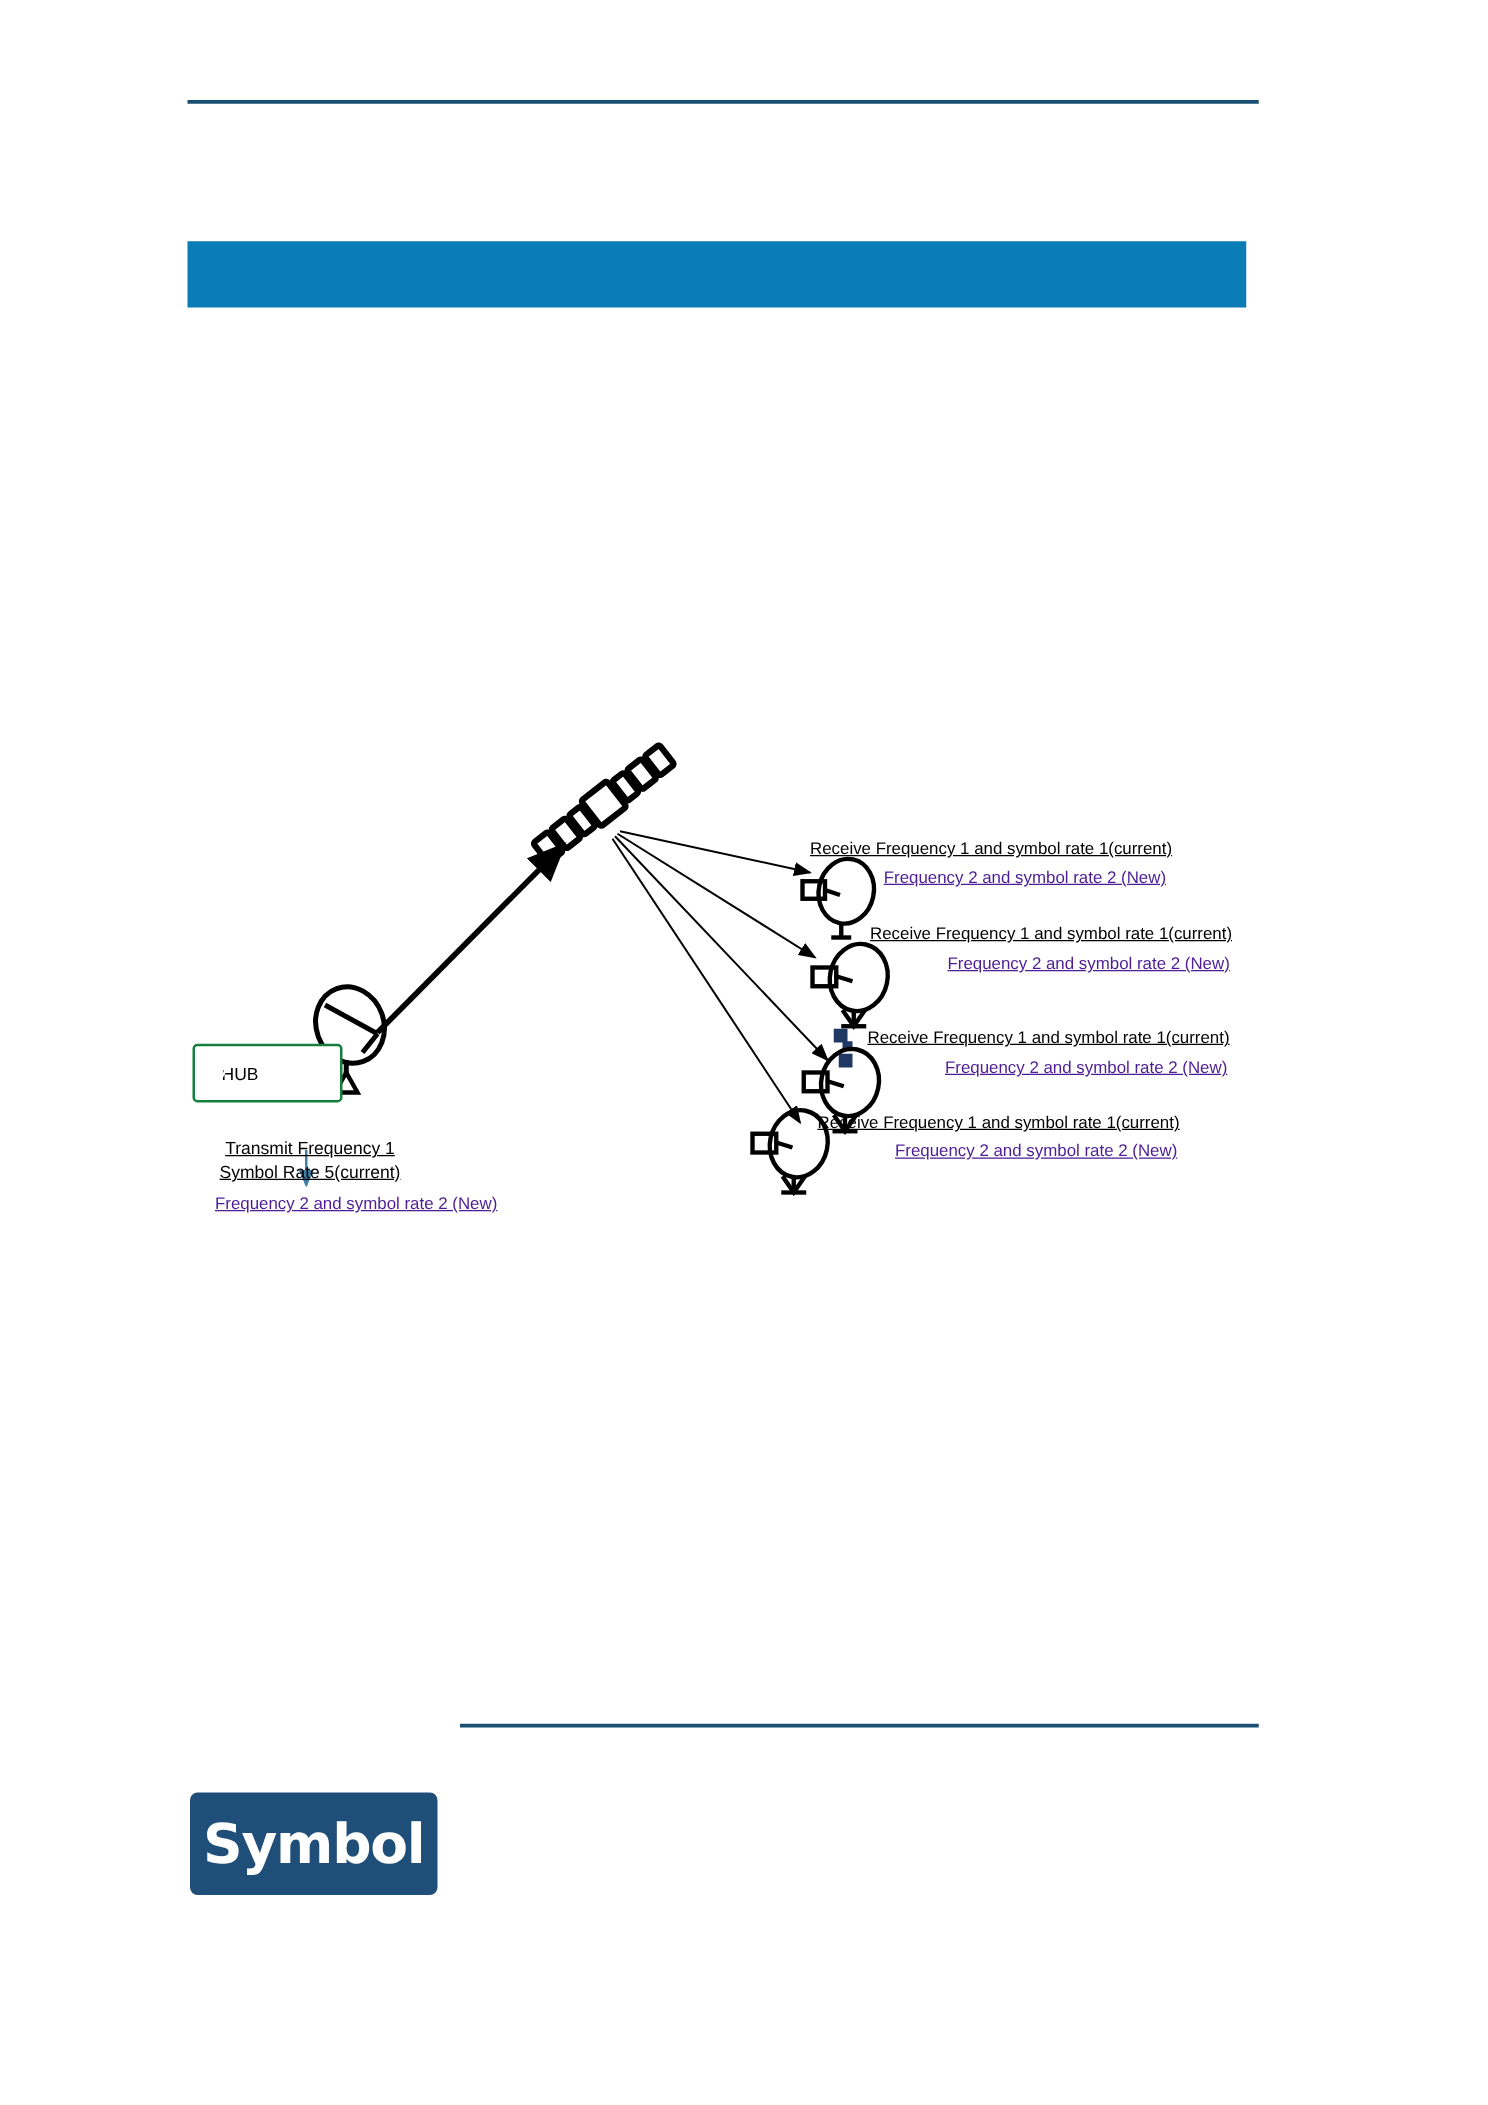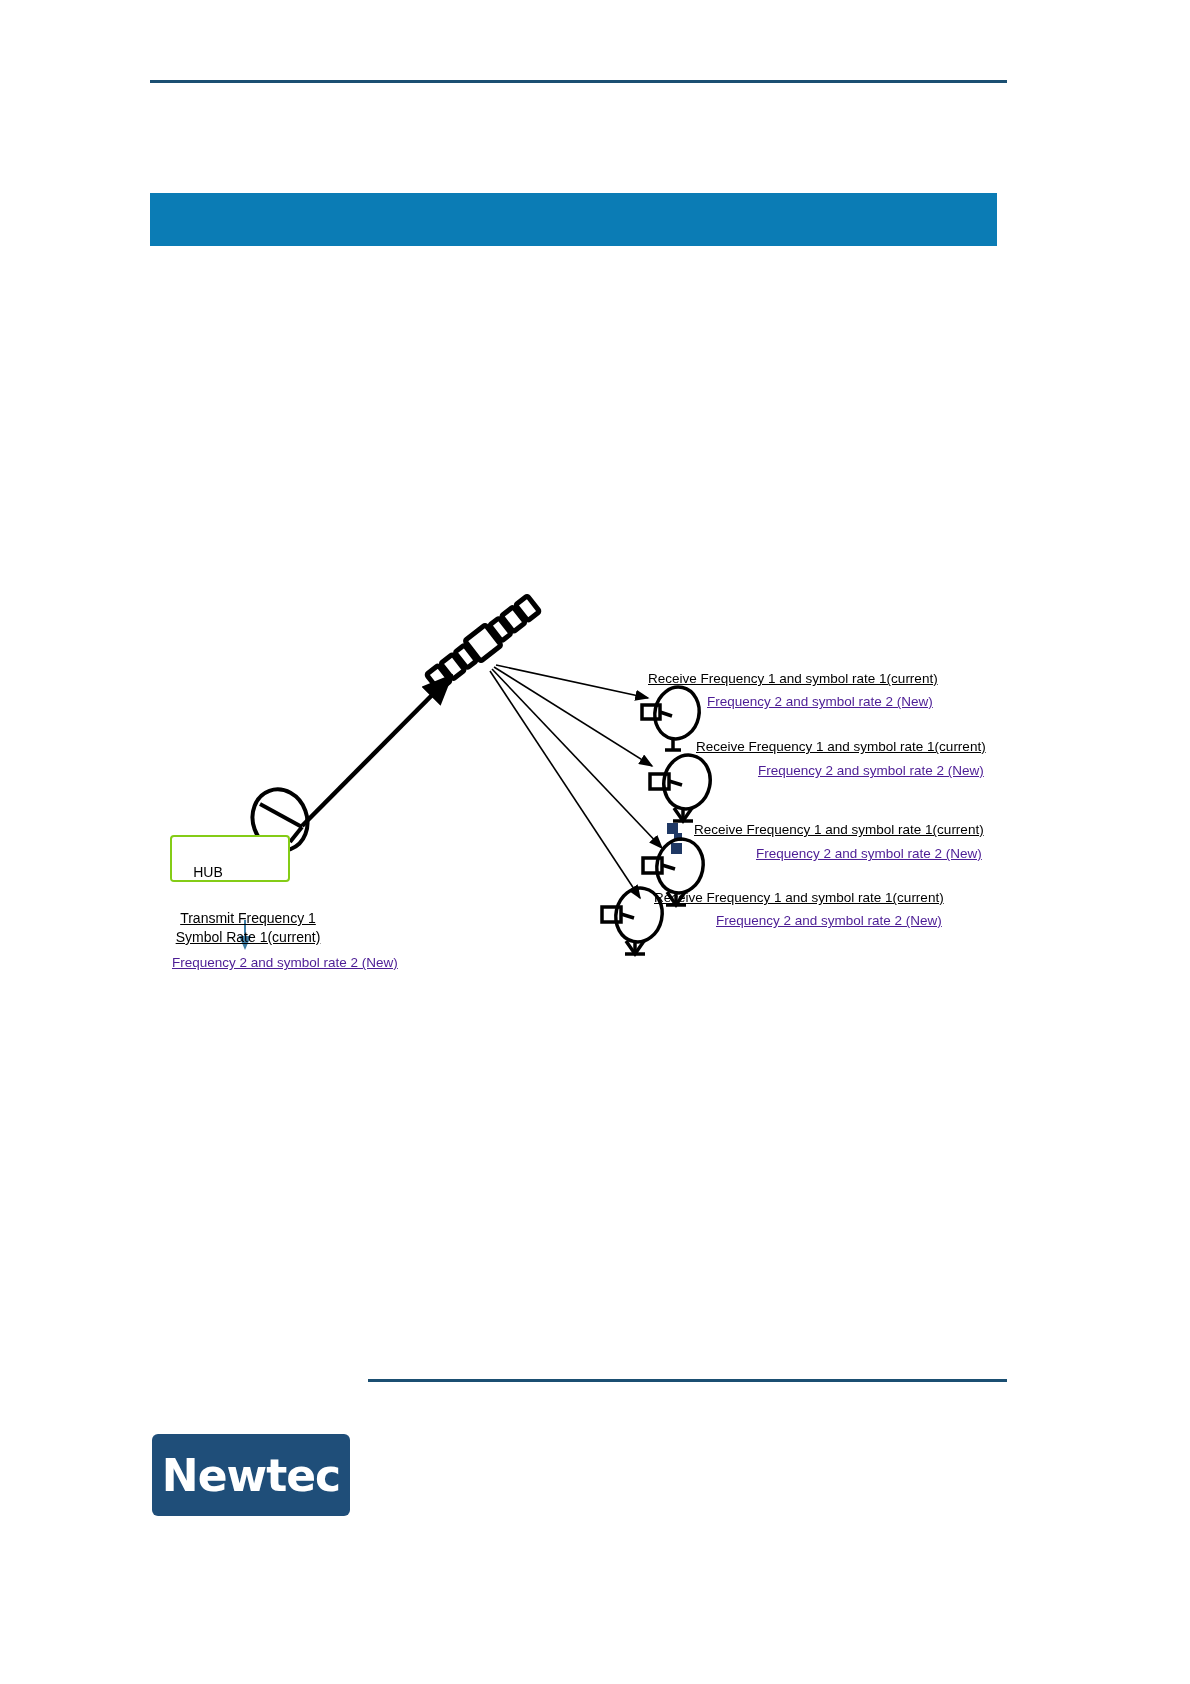--- a/index.html
+++ b/index.html
@@ -114,28 +114,27 @@
     text-align: center;
     margin-top: 20px;
   }
 
   .hub-box {
     position: absolute;
     left: 4px;
     top: 255px;
     width: 120px;
     height: 47px;
-    border: 2px solid #84cc16;
+    border: 2px solid #15803d;
     border-radius: 4px;
     background: #ffffff;
     box-sizing: border-box;
     display: flex;
-    align-items: flex-end;
+    align-items: center;
     overflow: hidden;
-    margin-left: 16px;
   }
   .hub-left {
     flex: 1 1 auto;
     display: flex;
     align-items: center;
     justify-content: center;
     background: #ffffff;
     color: #000000;
     font-size: 14px;
   }
@@ -264,36 +263,36 @@
             <path d="M6 18 C6 23 9 25 10 26"></path>
             <path d="M24 18 C24 23 21 25 20 26"></path>
             <path d="M13 20 C13 24 13 25 13 26"></path>
             <path d="M17 20 C17 24 17 25 17 26"></path>
           </g>
         </svg>
       </div>
     </div>
 
     <div class="dlabel hub-current" style="left:18px; top:309px; width:160px;">Transmit Frequency 1</div>
-    <div class="dlabel hub-current" style="left:18px; top:328px; width:160px;">Symbol Rate 1(current)</div>
+    <div class="dlabel hub-current" style="left:18px; top:328px; width:160px;">Symbol Rate 5(current)</div>
     <div class="dlabel new" style="left:22px; top:374px;">Frequency 2 and symbol rate 2 (New)</div>
 
     <div class="dlabel" style="left:498px; top:90px;">Receive Frequency 1 and symbol rate 1(current)</div>
     <div class="dlabel new" style="left:557px; top:113px;">Frequency 2 and symbol rate 2 (New)</div>
 
     <div class="dlabel" style="left:546px; top:158px;">Receive Frequency 1 and symbol rate 1(current)</div>
     <div class="dlabel new" style="left:608px; top:182px;">Frequency 2 and symbol rate 2 (New)</div>
 
     <div class="dlabel" style="left:544px; top:241px;">Receive Frequency 1 and symbol rate 1(current)</div>
     <div class="dlabel new" style="left:606px; top:265px;">Frequency 2 and symbol rate 2 (New)</div>
 
     <div class="dlabel" style="left:504px; top:309px;">Receive Frequency 1 and symbol rate 1(current)</div>
     <div class="dlabel new" style="left:566px; top:332px;">Frequency 2 and symbol rate 2 (New)</div>
 
   </div>
 
   <div class="footer-rule"></div>
 
   <div class="logo">
-    <div class="logo-text">Newtec</div>
+    <div class="logo-text">Symbol</div>
   </div>
 
 </div>
 
 </body></html>

